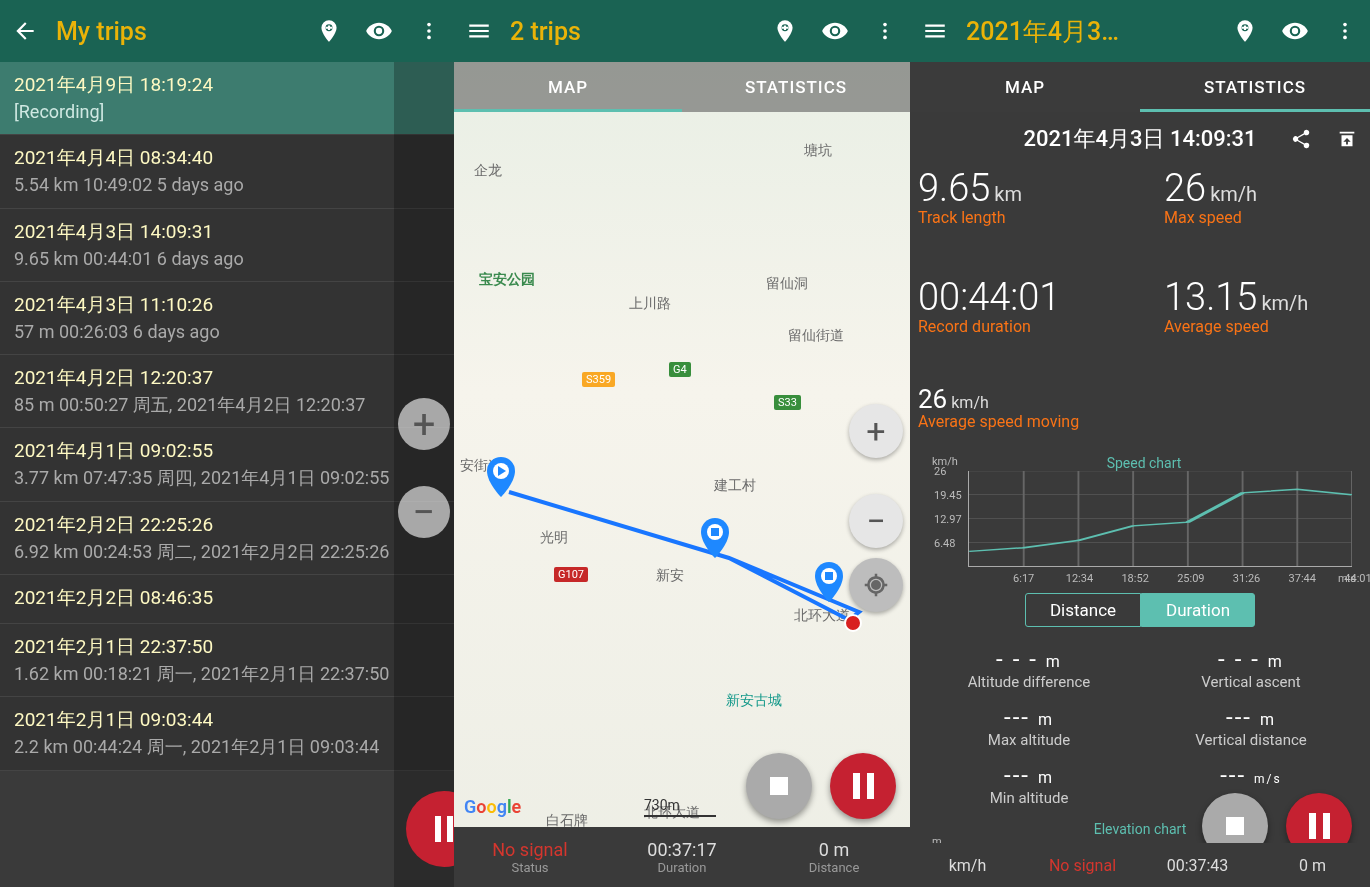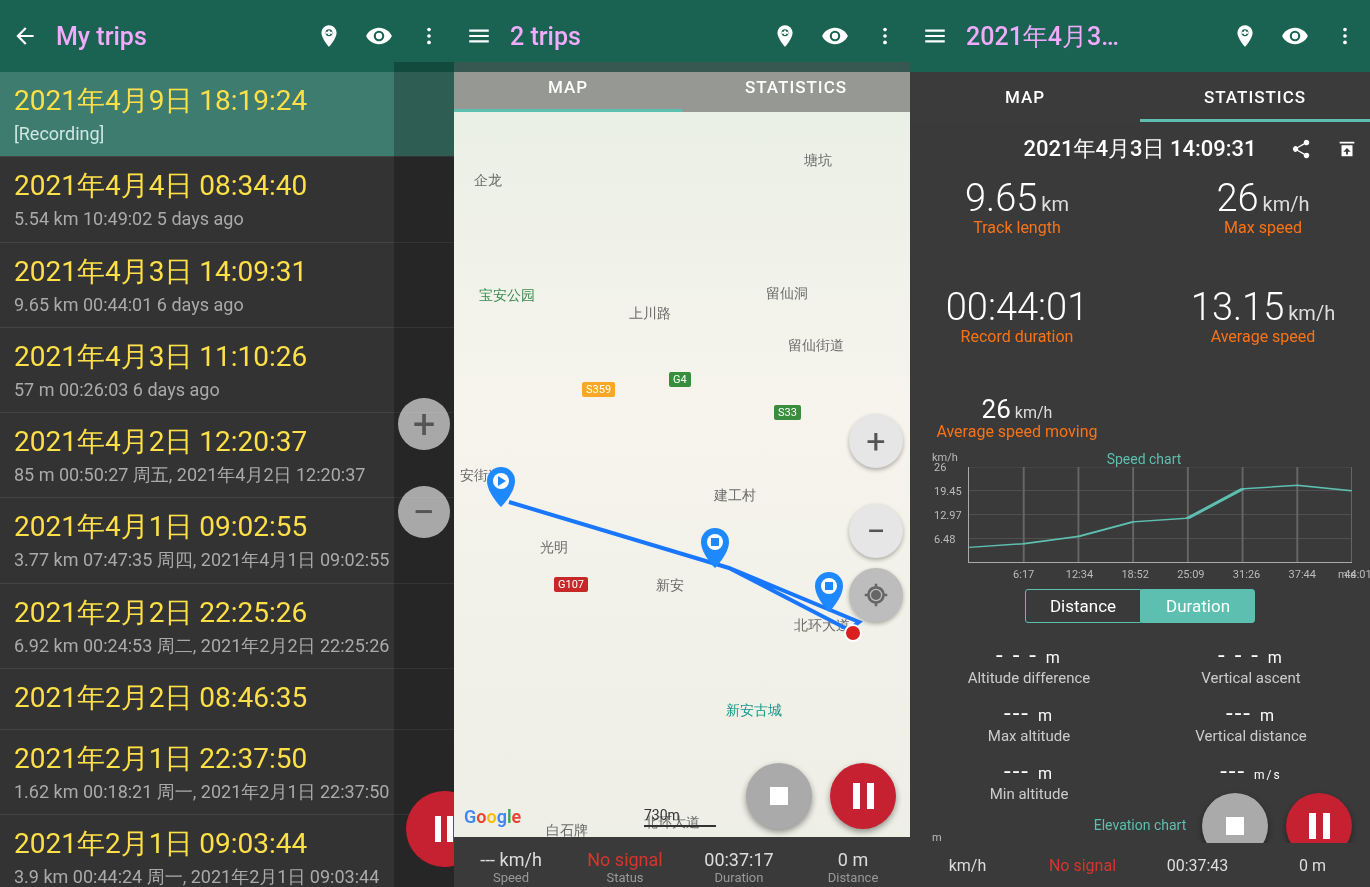--- a/index.html
+++ b/index.html
@@ -3,29 +3,29 @@
 <meta charset="utf-8">
 <style>
 * { margin:0; padding:0; box-sizing:border-box; font-family:Roboto,Arial,sans-serif; }
 body { width:1370px; height:887px; background:#111; display:flex; overflow:hidden; }
 .panel { height:887px; position:relative; background:#3a3a3a; overflow:hidden; }
 .p1 { width:454px; }
 .p2 { width:456px; }
 .p3 { width:460px; }
 
 
-.header { height:72px; background:#1a6353; display:flex; align-items:center; color:#f0abfc; }
+.header { height:62px; background:#1a6353; display:flex; align-items:center; color:#eab308; }
 .header .icon-btn { width:50px; height:62px; display:flex; align-items:center; justify-content:center; cursor:pointer; }
 .header .title { font-size:25px; font-weight:500; flex:1; padding-left:6px; white-space:nowrap; overflow:hidden; text-overflow:ellipsis; }
 svg { display:block; }
 
 
 .trips { background:#333; position:relative; }
 .trip { padding:10px 14px 10px 14px; border-bottom:1px solid #444; color:#bbb; }
-.trip .name { font-size:28px; color:#fde047; margin-bottom:2px; }
+.trip .name { font-size:19px; color:#fef9c3; margin-bottom:2px; }
 .trip .meta { font-size:18px; color:#aaa; line-height:1.35; }
 .trip.recording { background:#3d7c6f; color:#cfe8e2; }
 .trip.recording .meta { color:#cfe8e2; }
 
 
 .p1-shadow { position:absolute; right:0; top:62px; width:60px; height:825px; background:rgba(0,0,0,0.25); }
 .p1-shadow .plusminus { position:absolute; left:4px; width:52px; height:52px; border-radius:50%; background:rgba(255,255,255,0.6); display:flex; align-items:center; justify-content:center; font-size:40px; color:#555; }
 .p1-shadow .plus { top:336px; }
 .p1-shadow .minus { top:424px; }
 .p1-fab-half { position:absolute; bottom:20px; right:-28px; width:76px; height:76px; border-radius:50%; background:#c52131; display:flex; align-items:center; justify-content:center; }
@@ -61,21 +61,21 @@
 .scale-bar { position:absolute; bottom:70px; left:190px; font-size:14px; color:#333; }
 .scale-bar .line { width:72px; height:2px; background:#333; margin-top:2px; }
 .google { position:absolute; bottom:70px; left:10px; font-size:18px; font-weight:600; }
 .google span:nth-child(1){color:#4285f4}.google span:nth-child(2){color:#ea4335}.google span:nth-child(3){color:#fbbc05}.google span:nth-child(4){color:#4285f4}.google span:nth-child(5){color:#34a853}.google span:nth-child(6){color:#ea4335}
 
 
 .stats-body { padding:0 8px; color:#fff; font-size:14px; height:775px; overflow:hidden; }
 .date-row { display:flex; align-items:center; justify-content:center; position:relative; padding:12px 0; }
 .date-row .date { font-size:22px; color:#fff; font-weight:500; }
 .date-row .act { position:absolute; right:4px; display:flex; gap:24px; }
-.stat-grid { display:grid; grid-template-columns:1fr 1fr; text-align:center; row-gap:10px; margin-bottom:10px;gap:48px; }
+.stat-grid { display:grid; grid-template-columns:1fr 1fr; row-gap:10px; margin-bottom:24px;gap:48px; }
 .stat .big { font-size:38px; color:#fff; font-weight:300; }
 .stat .unit { font-size:20px; color:#ddd; margin-left:4px; }
 .stat .lbl { font-size:16px; color:#f97316; margin-top:-2px; }
 .stat .mid { font-size:26px; color:#fff; }
 
 .chart { margin:4px 6px 8px 14px; height:130px; position:relative; }
 .chart-title { text-align:center; font-size:14px; color:#5dbfb0; }
 .chart-area { position:absolute; left:36px; right:4px; top:16px; bottom:18px; border-left:1px solid #aaa; border-bottom:1px solid #aaa; }
 .chart-grid line { stroke:#666; stroke-width:0.5; }
 .y-tick { position:absolute; left:0; font-size:11px; color:#bbb; transform:translateY(-50%); }
@@ -161,21 +161,21 @@
       </div>
       <div class="trip">
         <div class="name">2021年2月2日 08:46:35</div>
       </div>
       <div class="trip">
         <div class="name">2021年2月1日 22:37:50</div>
         <div class="meta">1.62 km   00:18:21   周一, 2021年2月1日 22:37:50</div>
       </div>
       <div class="trip">
         <div class="name">2021年2月1日 09:03:44</div>
-        <div class="meta">3.9 km   00:44:24   周一, 2021年2月1日 09:03:44</div>
+        <div class="meta">2.2 km   00:44:24   周一, 2021年2月1日 09:03:44</div>
       </div>
     </div>
   <div class="p1-shadow">
     <div class="plusminus plus">+</div>
     <div class="plusminus minus">−</div>
   </div>
   <div class="p1-fab-half">
       <div class="bars">
         <div class="bar"></div>
         <div class="bar"></div>
@@ -212,21 +212,21 @@
     </div>
   </div>
   <div class="tabs" style="position:absolute;top:62px;left:0;right:0;z-index:2;background:rgba(80,80,80,0.55)">
     <div class="tab active">MAP</div>
     <div class="tab">STATISTICS</div>
   </div>
   <div class="map" style="margin-top:0;height:825px">
 
     <div class="map-label" style="left:20px;top:100px">企龙</div>
     <div class="map-label" style="left:350px;top:80px">塘坑</div>
-    <div class="map-label" style="left:25px;top:215px;color:#3a8a4e;font-weight:400">宝安公园</div>
+    <div class="map-label" style="left:25px;top:209px;color:#3a8a4e;font-weight:700">宝安公园</div>
     <div class="map-label" style="left:175px;top:233px">上川路</div>
     <div class="map-label" style="left:312px;top:213px">留仙洞</div>
     <div class="map-label" style="left:334px;top:265px">留仙街道</div>
     <div class="map-label" style="left:6px;top:395px">安街道</div>
     <div class="map-label" style="left:260px;top:415px">建工村</div>
     <div class="map-label" style="left:86px;top:467px">光明</div>
     <div class="map-label" style="left:202px;top:505px">新安</div>
     <div class="map-label" style="left:272px;top:630px;color:#129889">新安古城</div>
     <div class="map-label" style="left:340px;top:545px">北环大道</div>
     <div class="map-label" style="left:190px;top:742px">北环大道</div>
@@ -275,24 +275,20 @@
       <div class="fab pause">
           <div class="bars">
             <div class="bar"></div>
             <div class="bar"></div>
           </div>
         </div>
     </div>
 
     <div class="bottom-bar">
       <div class="bb-cell">
-          <div class="val">--- km/h</div>
-          <div class="lbl">Speed</div>
-        </div>
-      <div class="bb-cell">
           <div class="val nosig">No signal</div>
           <div class="lbl">Status</div>
         </div>
       <div class="bb-cell">
           <div class="val">00:37:17</div>
           <div class="lbl">Duration</div>
         </div>
       <div class="bb-cell">
           <div class="val">0 m</div>
           <div class="lbl">Distance</div>

